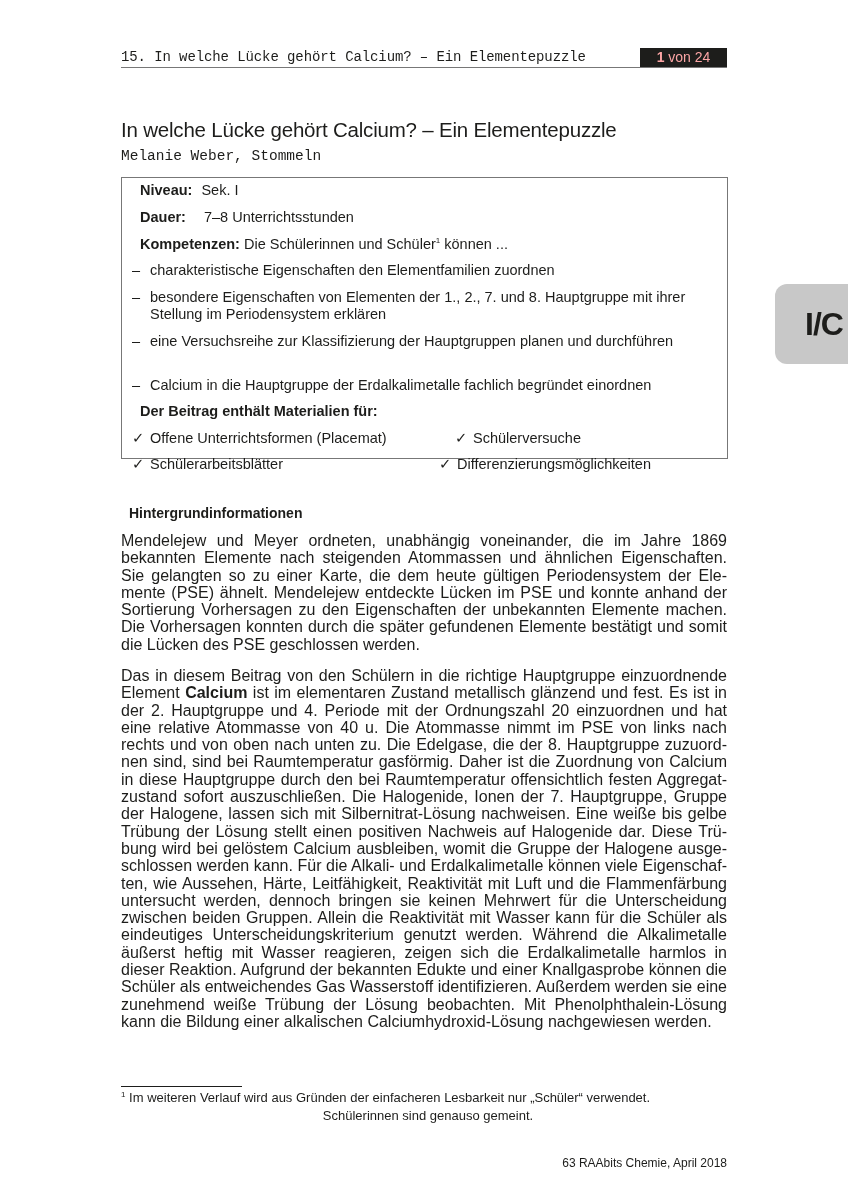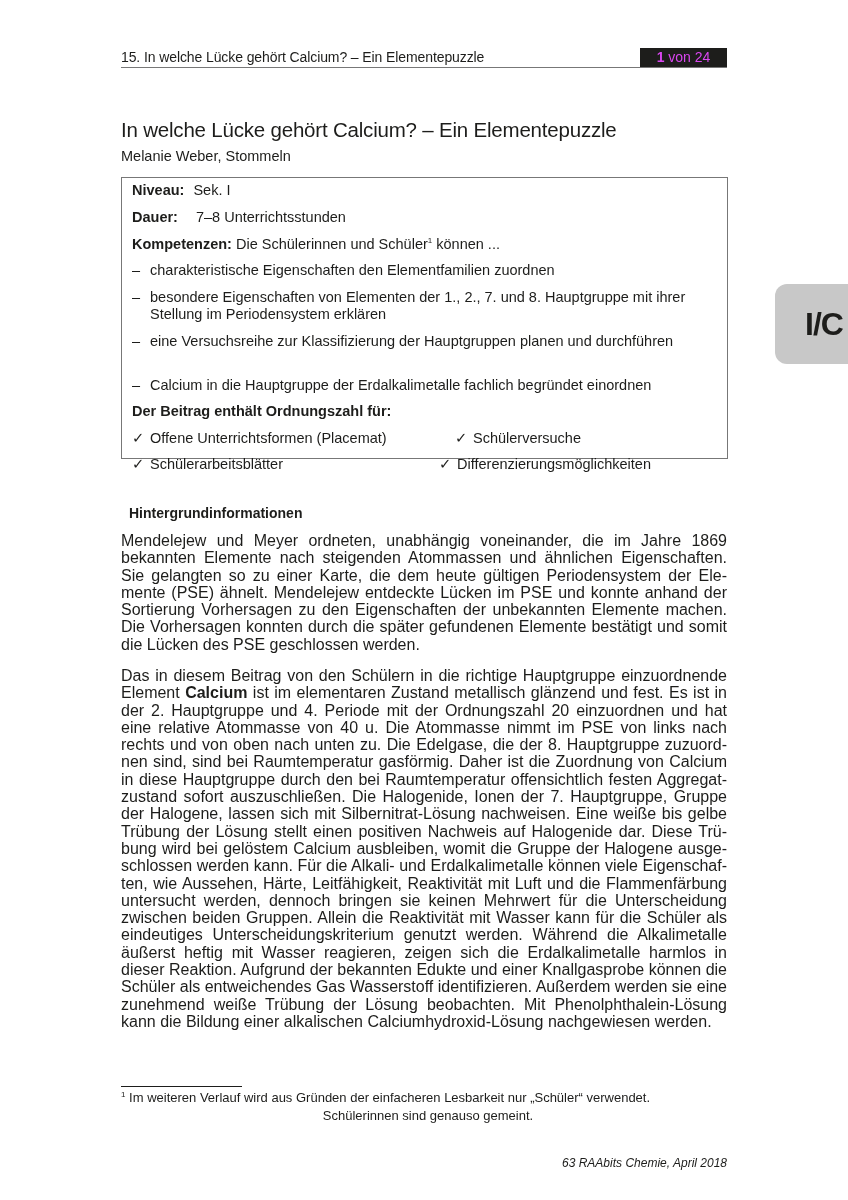--- a/index.html
+++ b/index.html
@@ -4,61 +4,61 @@
 <style>
   html, body { margin: 0; padding: 0; }
   body {
     width: 848px; height: 1200px; background: #ffffff; position: relative;
     font-family: "Liberation Sans", sans-serif; color: #1d1d1b; overflow: hidden;
   }
   .header {
     position: absolute; left: 121px; top: 48px; width: 606px; height: 19px;
     border-bottom: 1.5px solid #777;
   }
-  .header-title { position: absolute; left: 0; top: 1px; font-size: 14px; letter-spacing: -0.1px; }
+  .header-title { position: absolute; left: 0; top: 1px; font-size: 14px; letter-spacing: -0.1px; font-family: Liberation Mono, monospace; }
   .page-box {
     position: absolute; right: 0; top: 0; width: 87px; height: 19px;
-    background: #1d1d1b; color: #d946ef; font-size: 14px; text-align: center; line-height: 19px;
+    background: #1d1d1b; color: #fca5a5; font-size: 14px; text-align: center; line-height: 19px;
   }
   .page-box b { font-weight: bold; }
   .side-tab {
     position: absolute; left: 775px; top: 284px; width: 98px; height: 80px;
     background: #c8c8c8; display: flex; align-items: center; justify-content: center;
     font-weight: bold; font-size: 32px; letter-spacing: -1px; color: #1d1d1b; border-radius: 12px;
   }
   .title {
     position: absolute; left: 121px; top: 118px; font-size: 20.5px; font-weight: normal;
     letter-spacing: -0.2px; margin: 0;
   }
-  .author { position: absolute; left: 121px; top: 148px; font-size: 14.5px; }
+  .author { position: absolute; left: 121px; top: 148px; font-size: 14.5px; font-family: Liberation Mono, monospace; }
   .infobox {
     position: absolute; left: 121px; top: 177px; width: 585px; height: 276px;
     border: 1.5px solid #777; padding: 4px 10px 0 10px; font-size: 14.5px;
   }
   .row { position: absolute; left: 10px; right: 10px; line-height: 17px; }
-  .row b { font-weight: bold; }
+  .row b { font-weight: bold; margin-left: 8px; }
   .dash-item { position: absolute; left: 10px; right: 10px; line-height: 17px; padding-left: 18px; }
   .dash-item .dash { position: absolute; left: 0; top: 0; }
   .check { position: absolute; line-height: 17px; }
   .check .mark { display: inline-block; width: 18px; }
   sup { font-size: 8px; vertical-align: super; line-height: 0; }
   .h2 {
     position: absolute; left: 129px; top: 505px; font-size: 14px; font-weight: bold; margin: 0;
   }
   .para {
     position: absolute; left: 121px; width: 606px; font-size: 16px; line-height: 17.3px;
     text-align: justify; margin: 0; hyphens: manual;
   }
   .fn-rule { position: absolute; left: 121px; top: 1086px; width: 121px; border-top: 1px solid #1d1d1b; }
   .footnote {
     position: absolute; left: 121px; top: 1089px; width: 606px; font-size: 13px; line-height: 17.5px;
     text-align: justify; padding-left: 0;
   }
   .footnote .indent { padding-left: 8px; display: block; text-align: center; }
-  .footer { position: absolute; right: 121px; top: 1156px; font-size: 12px; font-style: italic; }
+  .footer { position: absolute; right: 121px; top: 1156px; font-size: 12px; }
 </style>
 </head>
 <body>
 
 <div class="header">
   <span class="header-title">15. In welche Lücke gehört Calcium? – Ein Elementepuzzle</span>
   <div class="page-box">
     <b>1</b>
     <span>von 24</span>
   </div>
@@ -93,21 +93,21 @@
   </div>
   <div class="dash-item" style="top:155px">
     <span class="dash">–</span>
     <span>eine Versuchsreihe zur Klassifizierung der Hauptgruppen planen und durchführen</span>
   </div>
   <div class="dash-item" style="top:199px">
     <span class="dash">–</span>
     <span>Calcium in die Hauptgruppe der Erdalkalimetalle fachlich begründet einordnen</span>
   </div>
   <div class="row" style="top:225px">
-    <b>Der Beitrag enthält Ordnungszahl für:</b>
+    <b>Der Beitrag enthält Materialien für:</b>
   </div>
   <div class="check" style="left:10px; top:252px">
     <span class="mark">✓</span><span>Offene Unterrichtsformen (Placemat)</span>
   </div>
   <div class="check" style="left:333px; top:252px">
     <span class="mark">✓</span><span>Schülerversuche</span>
   </div>
   <div class="check" style="left:10px; top:278px">
     <span class="mark">✓</span><span>Schülerarbeitsblätter</span>
   </div>

